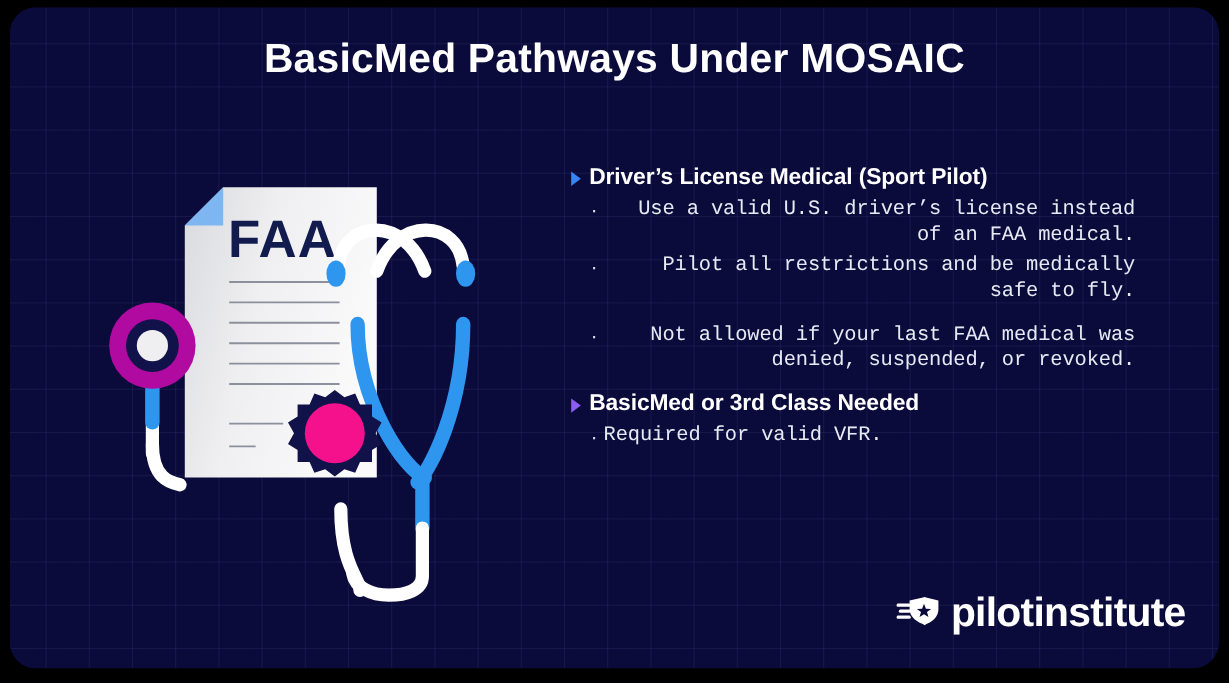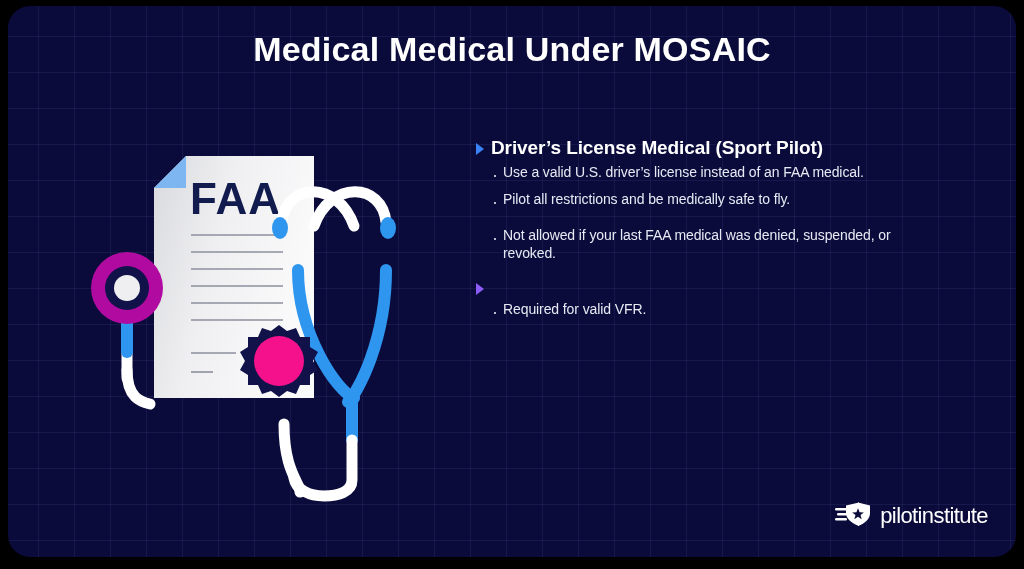--- a/index.html
+++ b/index.html
@@ -51,21 +51,21 @@
   }
 
   
   #content {
     position: absolute;
     left: 468px;
     top: 131px;
     width: 470px;
   }
 
-  .group { margin-bottom: 14px; }
+  .group { margin-bottom: 14px; text-align: right; }
   .group:last-child { margin-bottom: 0; }
 
   .heading {
     display: flex;
     align-items: flex-start;
     margin-bottom: 6px;
   }
   .tri {
     width: 0;
     height: 0;
@@ -97,47 +97,48 @@
 
   .dot {
     color: #D6D9E8;
     font-size: 18px;
     line-height: 1.25;
     margin-right: 5px;
     flex: 0 0 auto;
   }
   .sub-text {
     color: #E7EAF4;
-    font-size: 14px;
+    font-size: 17px;
     line-height: 1.27;
     letter-spacing: -0.1px;
+    font-family: Liberation Mono, monospace;
   }
 
   
   #logo {
     position: absolute;
     right: 28px;
     bottom: 26px;
     display: flex;
     align-items: center;
     gap: 9px;
   }
   #logo-word {
     color: #FFFFFF;
-    font-size: 22px;
-    font-weight: normal;
+    font-size: 34px;
+    font-weight: bold;
     letter-spacing: -0.6px;
   }
 </style>
 </head>
 <body>
 
 <div id="card">
 
-  <div id="title">Medical Medical Under MOSAIC</div>
+  <div id="title">BasicMed Pathways Under MOSAIC</div>
 
   <div id="illustration">
     <svg width="350" height="365" viewBox="0 0 350 365">
       <defs>
         <linearGradient id="paperGrad" x1="0" y1="0" x2="1" y2="0.35">
           <stop offset="0%" stop-color="#D9DADE"></stop>
           <stop offset="45%" stop-color="#EFEFF1"></stop>
           <stop offset="100%" stop-color="#FAFAFB"></stop>
         </linearGradient>
       </defs>
@@ -217,20 +218,21 @@
     <div class="group">
       <div class="sub">
         <span class="dot">·</span>
         <span class="sub-text">Not allowed if your last FAA medical was denied, suspended, or revoked.</span>
       </div>
     </div>
 
     <div class="group">
       <div class="heading">
         <span class="tri purple"></span>
+        <span class="heading-text">BasicMed or 3rd Class Needed</span>
       </div>
       <div class="sub">
         <span class="dot">·</span>
         <span class="sub-text">Required for valid VFR.</span>
       </div>
     </div>
 
   </div>
 
   <div id="logo">

